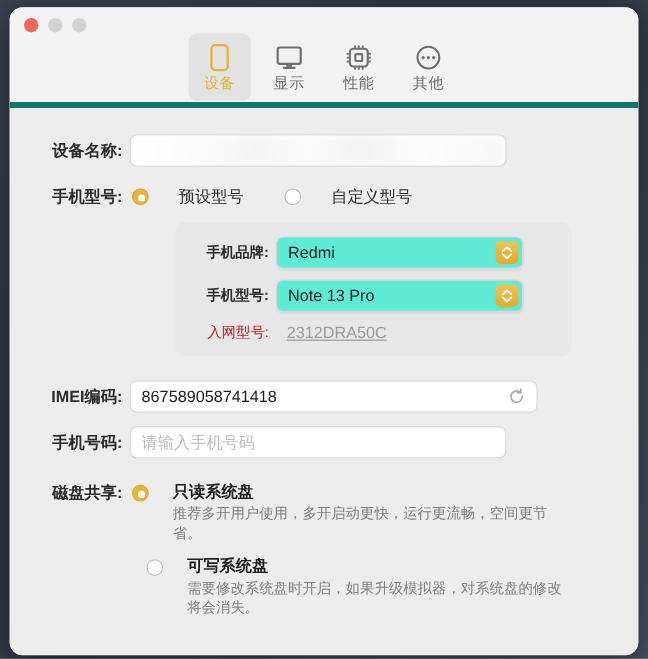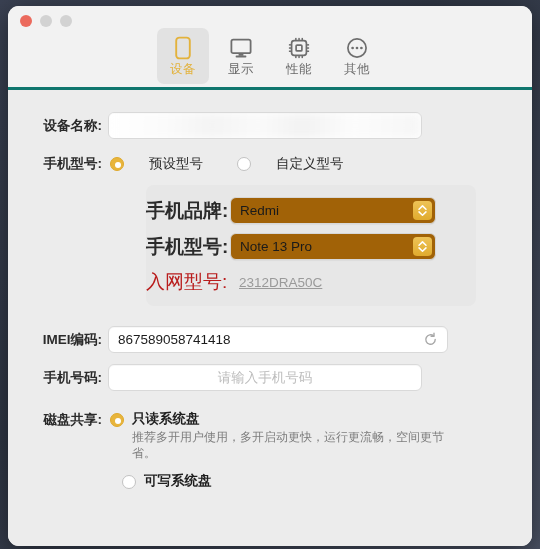--- a/index.html
+++ b/index.html
@@ -22,21 +22,21 @@
     border-radius: 11px;
     overflow: hidden;
     box-shadow: 0 6px 26px rgba(0,0,0,0.45);
   }
 
   
   #titlebar {
     position: relative;
     height: 84px;
     background: #f2f2f2;
-    border-bottom: 3px solid #0f766e;
+    border-bottom: 5px solid #0f766e;
   }
   #traffic {
     position: absolute;
     left: 12px; top: 9px;
     display: flex; gap: 8px;
   }
   .light { width: 12px; height: 12px; border-radius: 50%; }
   .light.close { background: #eb6a5d; }
   .light.min   { background: #d2d2d2; }
   .light.max   { background: #d2d2d2; }
@@ -102,21 +102,20 @@
     height: 27px;
     background: #ffffff;
     border: 1px solid #d9d9d9;
     border-radius: 6px;
     display: flex;
     align-items: center;
     padding: 0 9px;
     font-size: 13.5px;
     color: #1c1c1c;
     box-shadow: inset 0 1px 1px rgba(0,0,0,0.035);
-    justify-content: center;
   }
   .field .ph { color: #bdbdbd; }
 
   #row-devicename { padding-left: 14px; }
   #devicename-field {
     width: 314px;
     position: relative;
     overflow: hidden;
   }
   #devicename-blur {
@@ -160,27 +159,27 @@
   
   #panel {
     margin: 12px 0 0 138px;
     width: 330px;
     background: #e7e7e7;
     border-radius: 8px;
     padding: 12px 14px 11px 0;
   }
   #panel .row { margin-bottom: 9px; }
   #panel .row:last-child { margin-bottom: 0; }
-  #panel .lbl { width: 84px; flex: 0 0 84px; font-size: 19px; }
+  #panel .lbl { width: 84px; flex: 0 0 84px; font-size: 12px; }
 
   .select {
     position: relative;
     width: 206px;
     height: 27px;
-    background: #a16207;
+    background: #5eead4;
     border: 1px solid #d7d7d7;
     border-radius: 6px;
     display: flex;
     align-items: center;
     padding: 0 9px;
     font-size: 13.5px;
     color: #1a1a1a;
     box-shadow: 0 1px 1px rgba(0,0,0,0.05);
   }
   .stepper {
@@ -212,21 +211,21 @@
   }
   #imei-refresh {
     width: 16px; height: 16px;
     display:flex; align-items:center; justify-content:center;
   }
   #phone-wrap { padding-left: 14px; margin-top: 11px; }
   #phone-field { width: 314px; }
 
   
   #disk-wrap { margin-top: 19px; padding-left: 14px; }
-  .disk-opt { display: flex; gap: 8px; }
+  .disk-opt { display: flex; gap: 20px; }
   .disk-opt .radio { margin-top: 3px; }
   .disk-text { }
   .disk-title {
     font-size: 13.5px;
     color: #1f1f1f;
     font-weight: bold;
     line-height: 17px;
   }
   .disk-desc {
     font-size: 12px;
@@ -396,18 +395,19 @@
             <div class="disk-title">只读系统盘</div>
             <div class="disk-desc">推荐多开用户使用，多开启动更快，运行更流畅，空间更节省。</div>
           </div>
         </div>
       </div>
 
       <div class="disk-opt" id="disk-opt2">
         <span class="radio"></span>
         <div class="disk-text">
           <div class="disk-title">可写系统盘</div>
+          <div class="disk-desc">需要修改系统盘时开启，如果升级模拟器，对系统盘的修改将会消失。</div>
         </div>
       </div>
     </div>
 
   </div>
 </div>
 
 </body></html>

